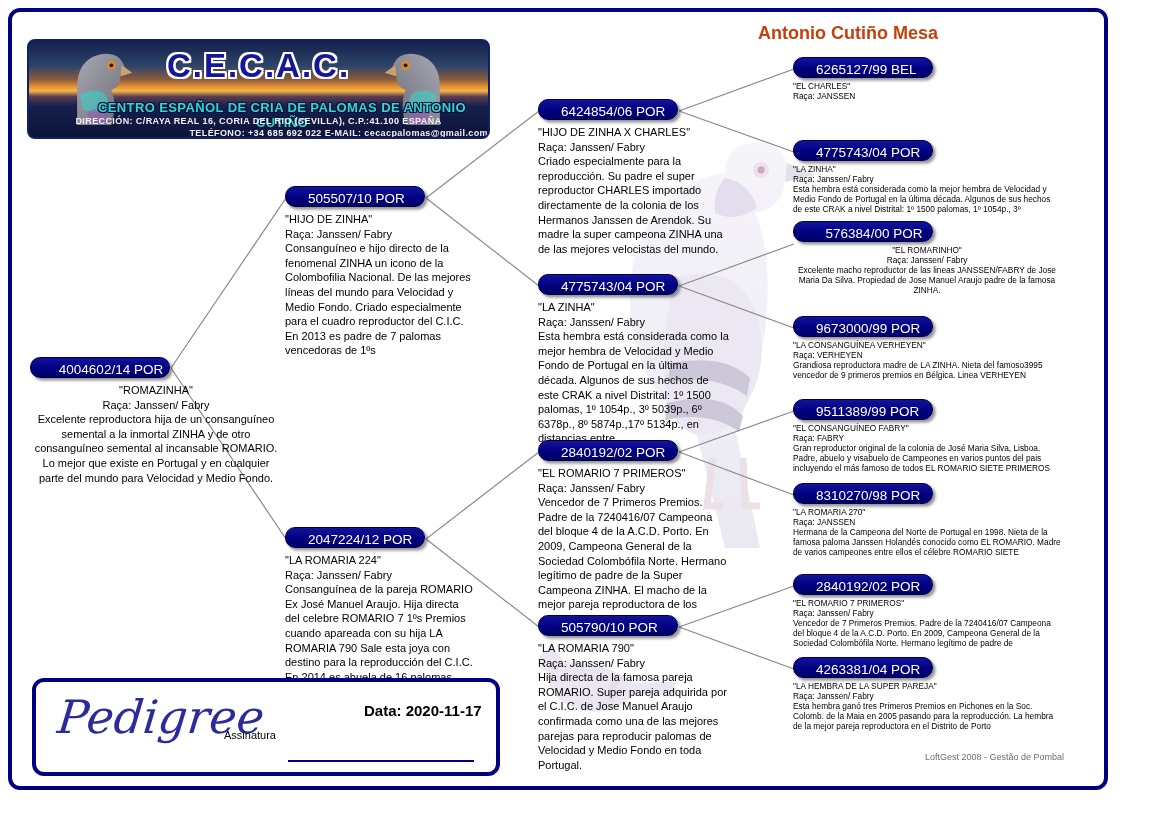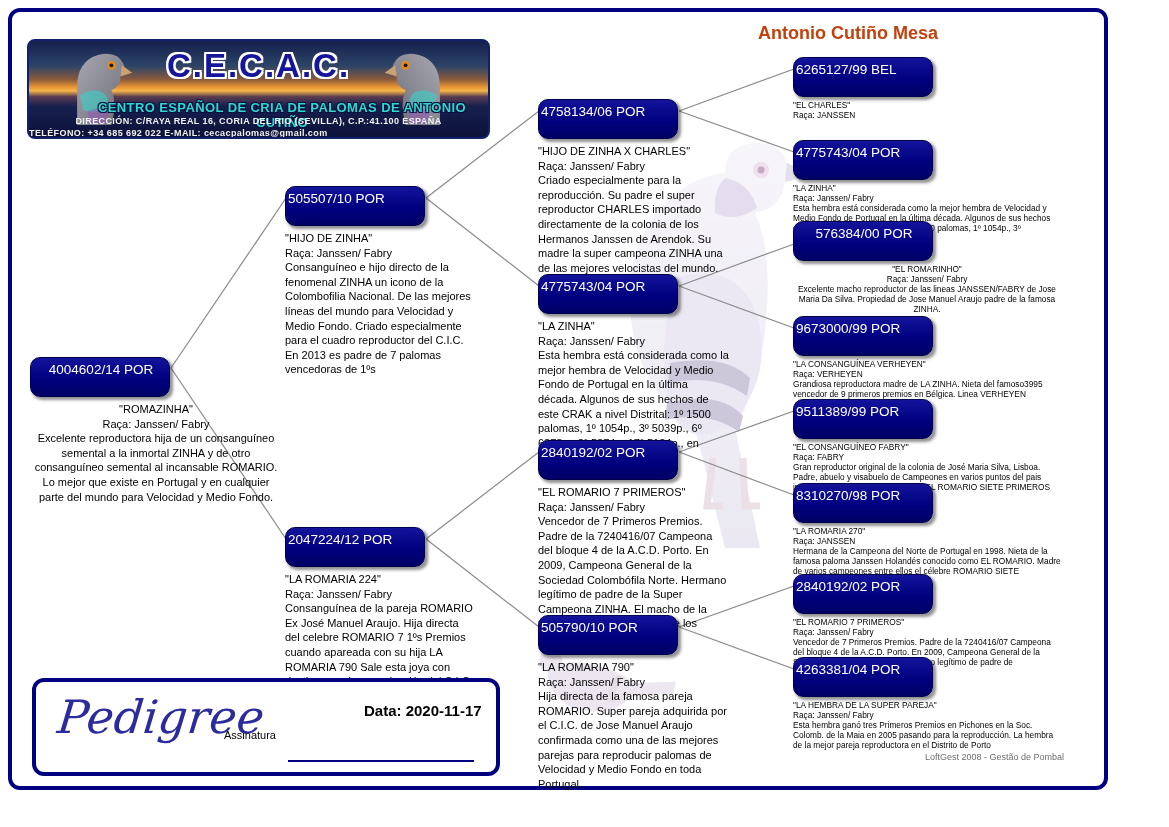--- a/index.html
+++ b/index.html
@@ -15,37 +15,37 @@
     overflow:hidden;border:2px solid #10206a;box-sizing:border-box;
     background:linear-gradient(180deg,#15204d 0%,#2d4468 26%,#8a5a3c 40%,#e89433 48%,#f3b549 52%,#5a3c50 58%,#171f4e 68%,#0c1238 100%);}
   .logo .acronym{position:absolute;left:0;right:0;top:6px;text-align:center;
     font-size:33px;font-weight:bold;letter-spacing:2px;color:#16169a;
     text-shadow:-2px 0 0 #fff,2px 0 0 #fff,0 -2px 0 #fff,0 2px 0 #fff,-2px -2px 0 #fff,2px 2px 0 #fff,-2px 2px 0 #fff,2px -2px 0 #fff;}
   .logo .club-name{position:absolute;left:0;right:0;top:59px;text-align:center;
     font-size:13px;font-weight:bold;letter-spacing:.4px;color:#2fd8cc;
     text-shadow:1px 1px 0 #0a1040,-1px -1px 0 #0a1040,1px -1px 0 #0a1040,-1px 1px 0 #0a1040;margin-left:47px;}
   .logo .club-line2{position:absolute;left:0;right:0;top:75px;text-align:center;
     font-size:9px;font-weight:bold;color:#f2f2f2;letter-spacing:.4px;}
-  .logo .club-line3{position:absolute;left:0;right:0;top:87px;text-align:left;
+  .logo .club-line3{position:absolute;left:0;right:0;top:87px;text-align:right;
     font-size:9px;font-weight:bold;color:#f2f2f2;letter-spacing:.4px;}
   .logo .phead{position:absolute;top:2px;width:80px;height:82px;}
   .logo .phead.left{left:26px;}
   .logo .phead.right{right:26px;transform:scaleX(-1);}
 
   .owner-title{position:absolute;left:737px;top:23px;font-size:18px;font-weight:bold;color:#c2410c;margin-left:21px;}
 
   
   #connector-layer{position:absolute;left:0;top:0;z-index:1;}
   #watermark-big{position:absolute;left:575px;top:128px;width:250px;height:440px;opacity:.5;z-index:0;}
   #watermark-small{position:absolute;left:520px;top:615px;width:170px;height:150px;opacity:.16;z-index:0;
     transform:rotate(-80deg);}
 
   
   .card{position:absolute;z-index:2;}
-  .ring{width:140px;height:40px;line-height:23px;box-sizing:border-box;padding-left:2px;
+  .ring{width:140px;height:21px;line-height:23px;box-sizing:border-box;padding-left:22px;
     background:linear-gradient(180deg,#14149c 0%,#000080 55%,#000066 100%);
     border:1px solid #00004a;border-radius:10px;color:#ffffff;font-size:13.5px;
     box-shadow:2.5px 2.5px 3px rgba(40,40,40,.5);}
   .info{margin-top:5px;color:#000;}
   .g1 .info,.g2 .info,.g3 .info{font-size:11px;line-height:14.6px;}
   .g4 .info{font-size:8.3px;line-height:9.9px;margin-top:4px;}
   .pname{white-space:pre-wrap;}
   .pdesc{white-space:pre-wrap;}
 
   
@@ -160,21 +160,21 @@
   <div class="card g2" style="left:285px;top:527px;width:190px;">
     <div class="ring">2047224/12 POR</div>
     <div class="info">
       <div class="pname">"LA ROMARIA 224"</div>
       <div class="prace">Raça: Janssen/ Fabry</div>
       <div class="pdesc">Consanguínea de la pareja ROMARIO Ex José Manuel Araujo. Hija directa del celebre ROMARIO 7 1ºs Premios cuando apareada con su hija LA ROMARIA 790 Sale esta joya con destino para la reproducción del C.I.C. En 2014 es abuela de 16 palomas vencedoras de 1ºs</div>
     </div>
   </div>
 
   <div class="card g3" style="left:538px;top:99px;width:192px;">
-    <div class="ring">4758134/06 POR</div>
+    <div class="ring">6424854/06 POR</div>
     <div class="info">
       <div class="pname">"HIJO DE ZINHA X CHARLES"</div>
       <div class="prace">Raça: Janssen/ Fabry</div>
       <div class="pdesc">Criado especialmente para la reproducción. Su padre el super reproductor CHARLES importado directamente de la colonia de los Hermanos Janssen de Arendok. Su madre la super campeona ZINHA una de las mejores velocistas del mundo.</div>
     </div>
   </div>
   <div class="card g3" style="left:538px;top:274px;width:192px;">
     <div class="ring">4775743/04 POR</div>
     <div class="info">
       <div class="pname">"LA ZINHA"</div>

